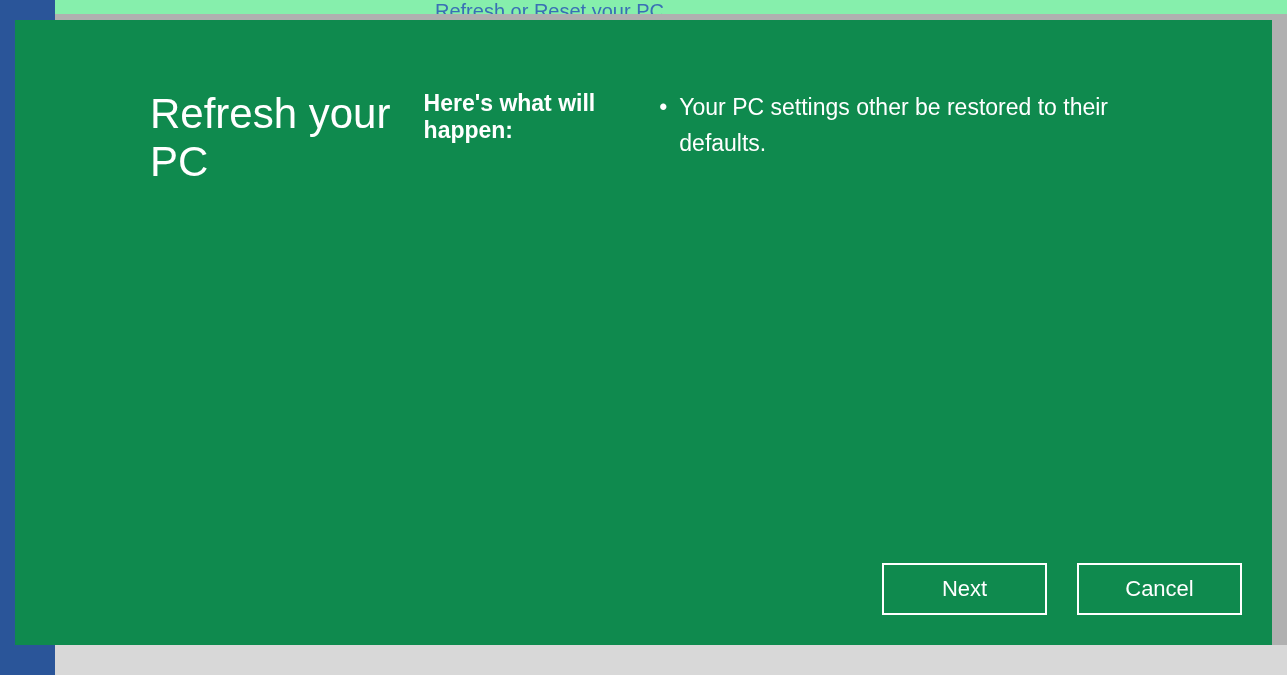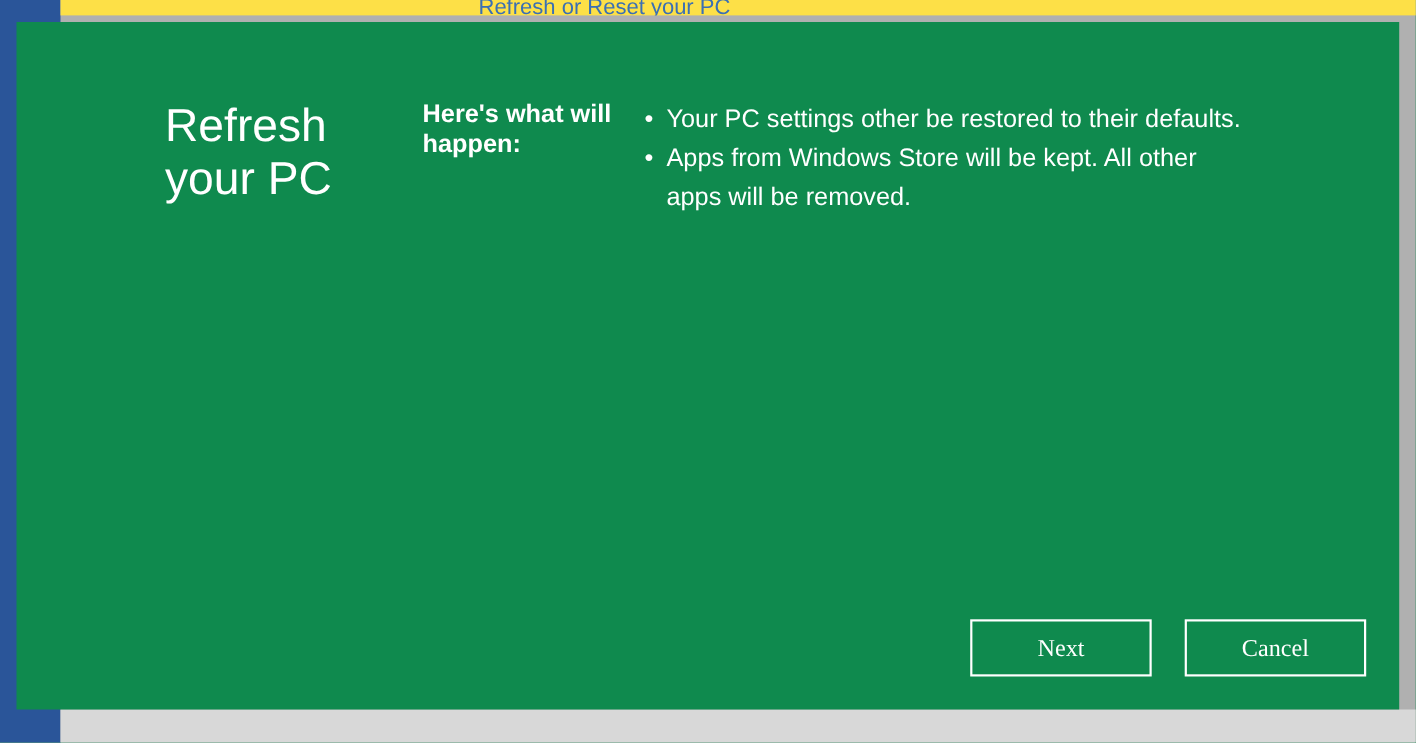--- a/index.html
+++ b/index.html
@@ -23,24 +23,24 @@
       height: 100%;
       background: #2a5599;
       z-index: 1;
     }
     .bg-top-bar {
       position: absolute;
       left: 55px;
       top: 0;
       right: 0;
       height: 14px;
-      background: #fde047;
+      background: #86efac;
       z-index: 1;
       display: flex;
-      align-items: center;
+      align-items: flex-start;
       padding-left: 380px;
       color: #3a6fb5;
       font-size: 20px;
       overflow: hidden;
     }
     .bg-bottom-bar {
       position: absolute;
       left: 55px;
       bottom: 0;
       right: 0;
@@ -91,21 +91,21 @@
       right: 30px;
       bottom: 30px;
       display: flex;
       gap: 30px;
     }
     .btn {
       border: 2px solid #ffffff;
       background: transparent;
       color: #ffffff;
       font-size: 22px;
-      font-family: Liberation Serif, serif;
+      font-family: Liberation Sans, sans-serif;
       width: 165px;
       height: 52px;
       cursor: pointer;
       display: flex;
       align-items: center;
       justify-content: center;
     }
   </style>
 </head>
 <body>
@@ -114,19 +114,18 @@
 <div class="bg-top-bar">
   <span>Refresh or Reset your PC</span>
 </div>
 <div class="bg-bottom-bar"></div>
 
 <div class="modal">
   <h1 class="modal-title">Refresh your PC</h1>
   <p class="modal-intro">Here's what will happen:</p>
   <ul class="bullet-list">
     <li class="bullet-item">Your PC settings other be restored to their defaults.</li>
-    <li class="bullet-item">Apps from Windows Store will be kept. All other apps will be removed.</li>
   </ul>
   <div class="button-row">
     <button class="btn">Next</button>
     <button class="btn">Cancel</button>
   </div>
 </div>
 
 </body></html>

